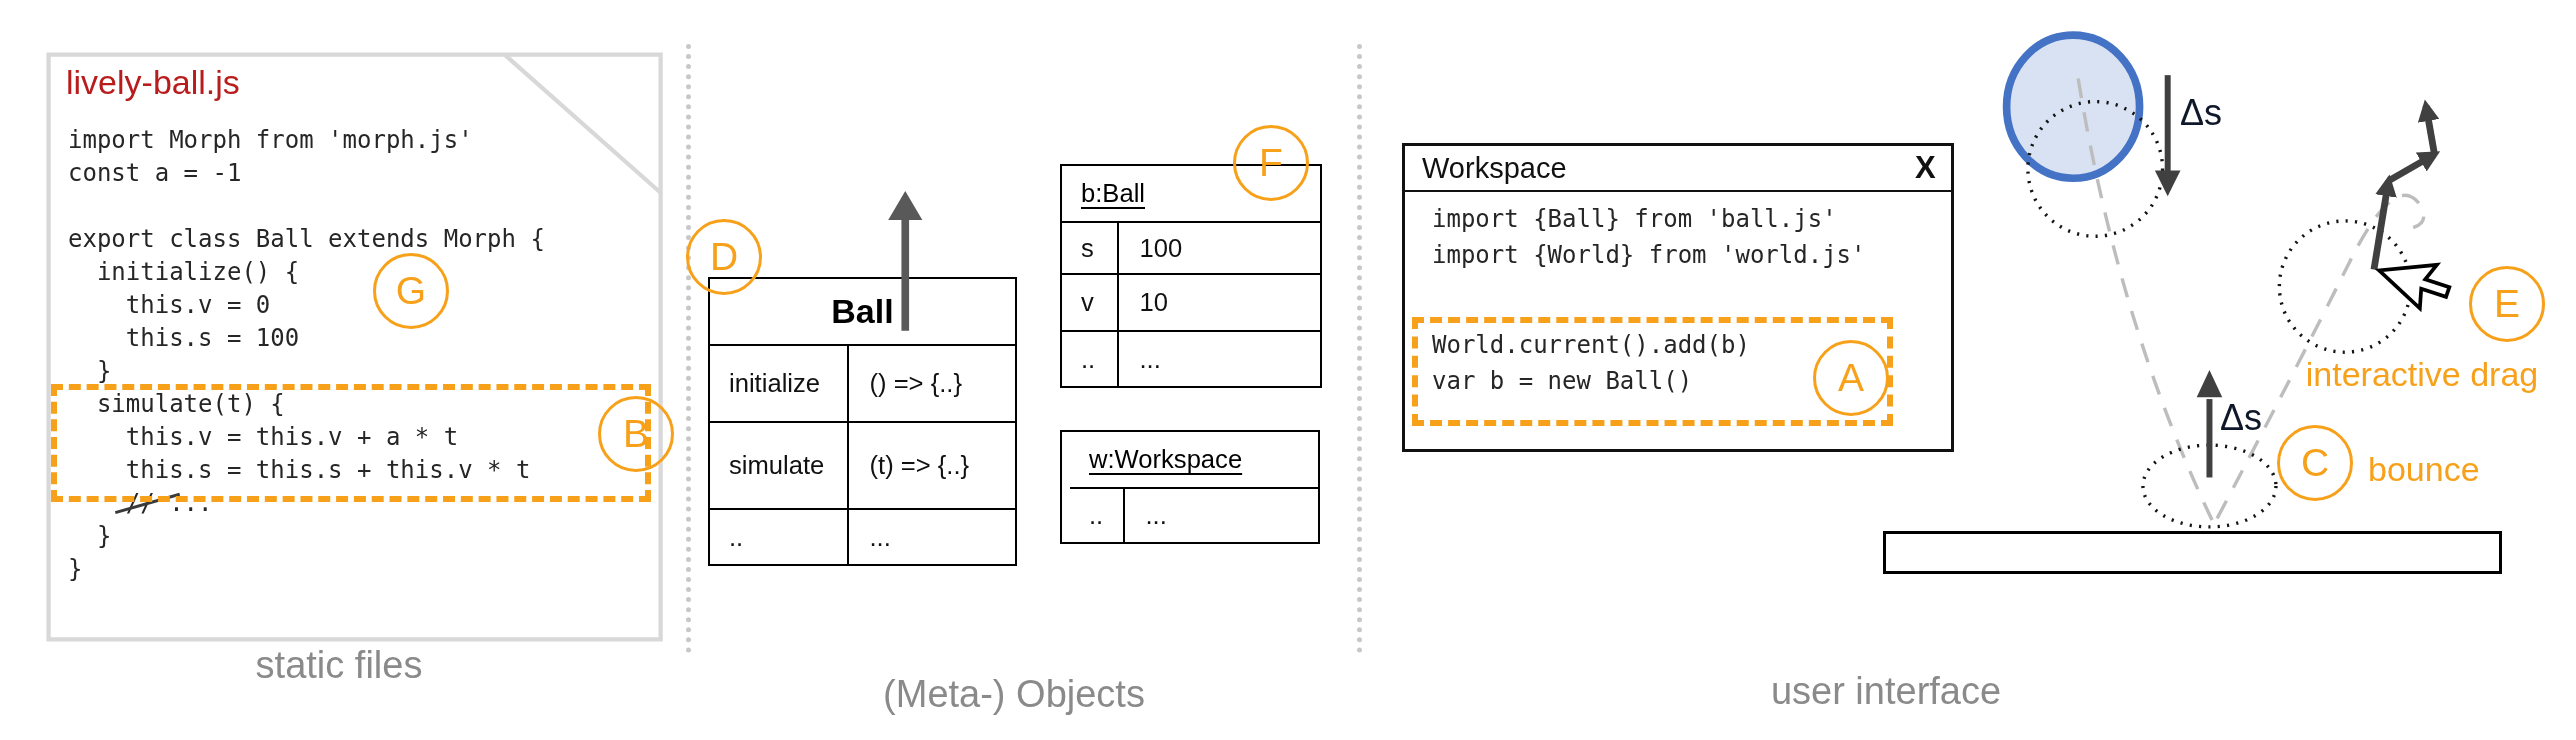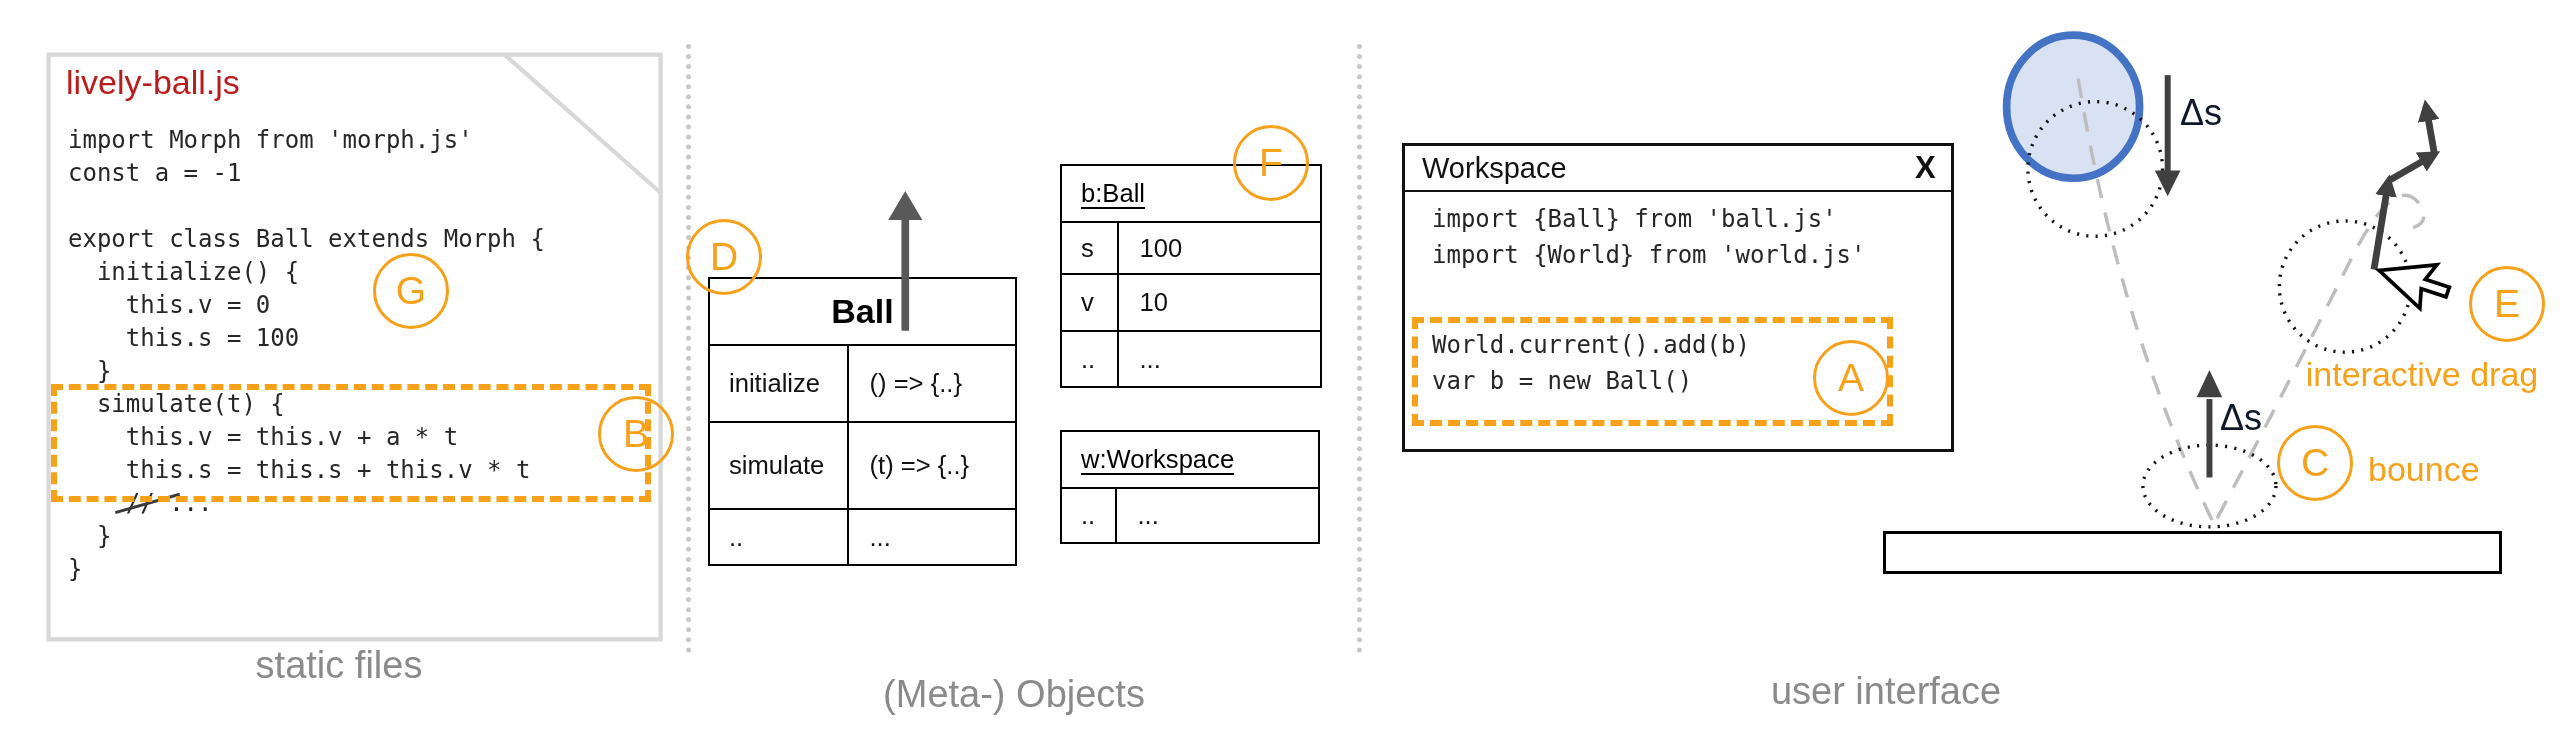--- a/index.html
+++ b/index.html
@@ -110,21 +110,21 @@
     <div class="trow" style="height:57px;">
       <div class="c1" style="width:57px;">v</div>
       <div class="c2" style="flex:1;">10</div>
     </div>
     <div class="trow" style="height:56px;">
       <div class="c1" style="width:57px;">..</div>
       <div class="c2" style="flex:1;">...</div>
     </div>
   </div>
 
-  <div class="abs box" style="left:1060px;top:430px;width:260px;">
+  <div class="abs box" style="left:1060px;top:430px;width:260px;padding-left:8px;">
     <div class="objhead" style="height:55px;">w:Workspace</div>
     <div class="trow" style="height:55px;">
       <div class="c1" style="width:55px;">..</div>
       <div class="c2" style="flex:1;">...</div>
     </div>
   </div>
 
   <div class="abs badge" style="left:686px;top:219px;">D</div>
   <div class="abs badge" style="left:1233px;top:125px;">F</div>
 

